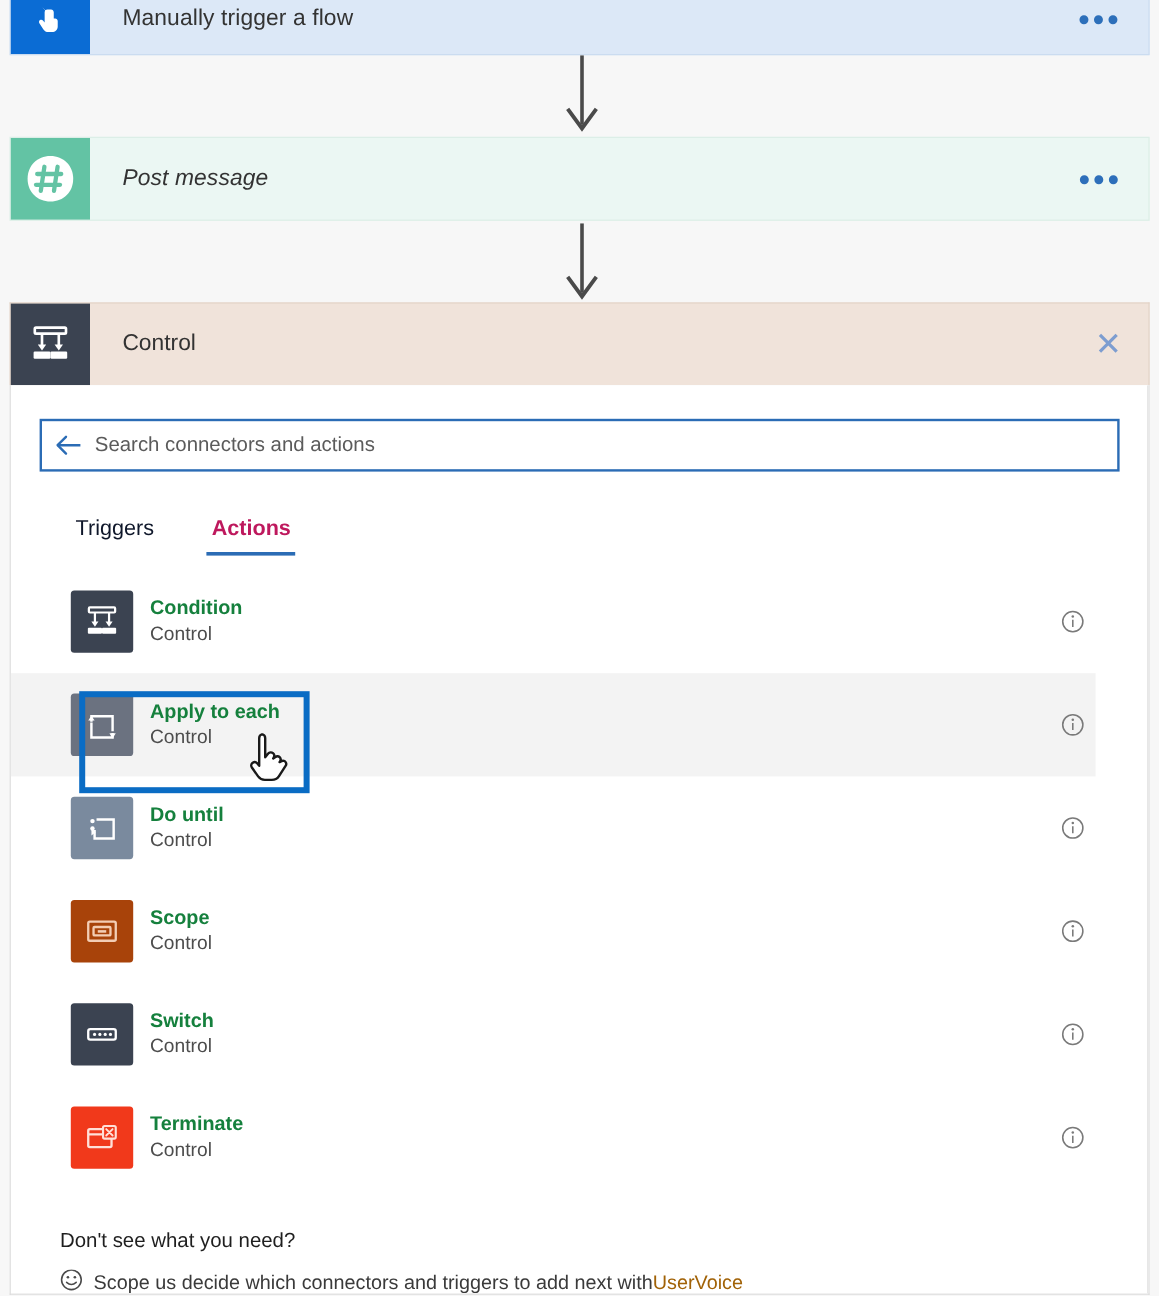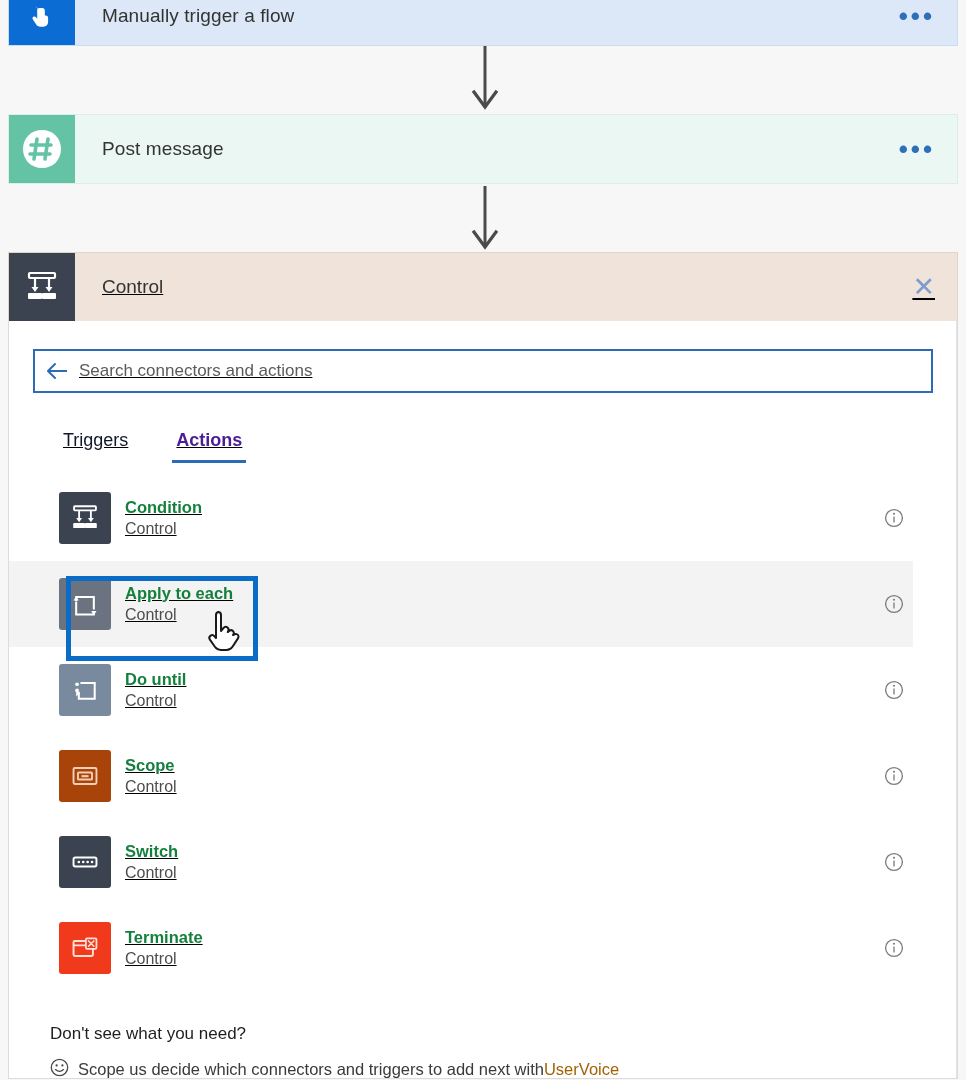--- a/index.html
+++ b/index.html
@@ -64,40 +64,40 @@
     border-color: #cbdcf0;
   }
   #card-trigger .card-icon { background: #0b6cd4; }
 
   
   #card-post {
     top: 114px;
     height: 70px;
     background: #ebf7f3;
     border-color: #dceee7;
+    font-style: italic;
   }
   #card-post .card-icon { background: #63c3a4; }
   #card-post .card-ellipsis { color: #2d6fba; }
 
   
   .arrow {
     position: absolute;
     left: 470px;
     width: 30px;
   }
   .arrow svg { display: block; }
 
   
   .panel {
     position: absolute;
     left: 8px;
     top: 252px;
     width: 950px;
     box-sizing: border-box;
-    text-decoration: underline;
   }
   .panel-header {
     display: flex;
     align-items: center;
     height: 68px;
     background: #f0e3da;
     border: 1px solid #e3d4c9;
     border-bottom: none;
   }
   .panel-header .card-icon {
@@ -174,21 +174,21 @@
   }
   .tab {
     font-size: 18px;
     color: #0f172a;
     padding: 0 4px 12px 4px;
     margin-right: 40px;
     cursor: pointer;
     position: relative;
   }
   .tab.active {
-    color: #4c1d95;
+    color: #be185d;
     font-weight: 600;
   }
   .tab.active::after {
     content: "";
     position: absolute;
     left: 0;
     right: 0;
     bottom: 0;
     height: 3px;
     background: #2b6cb5;

